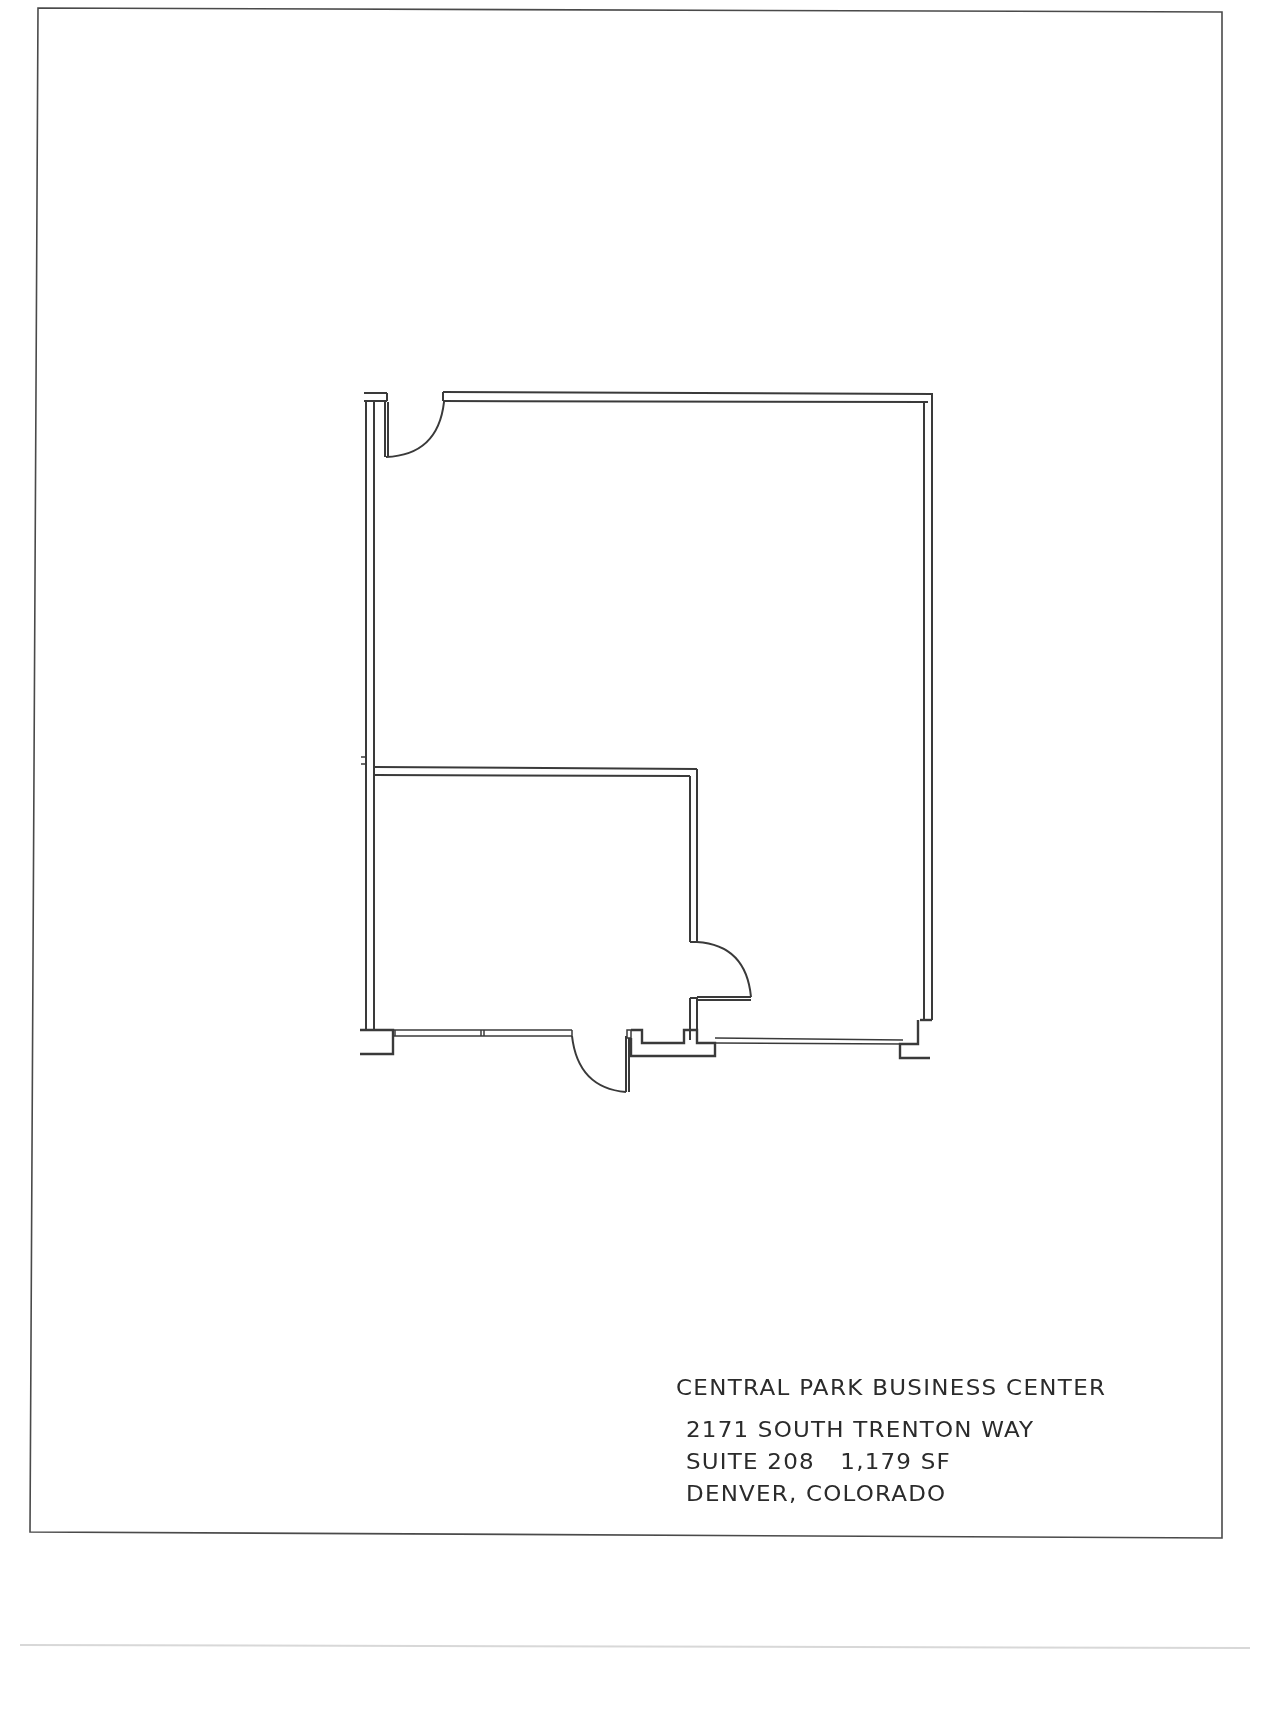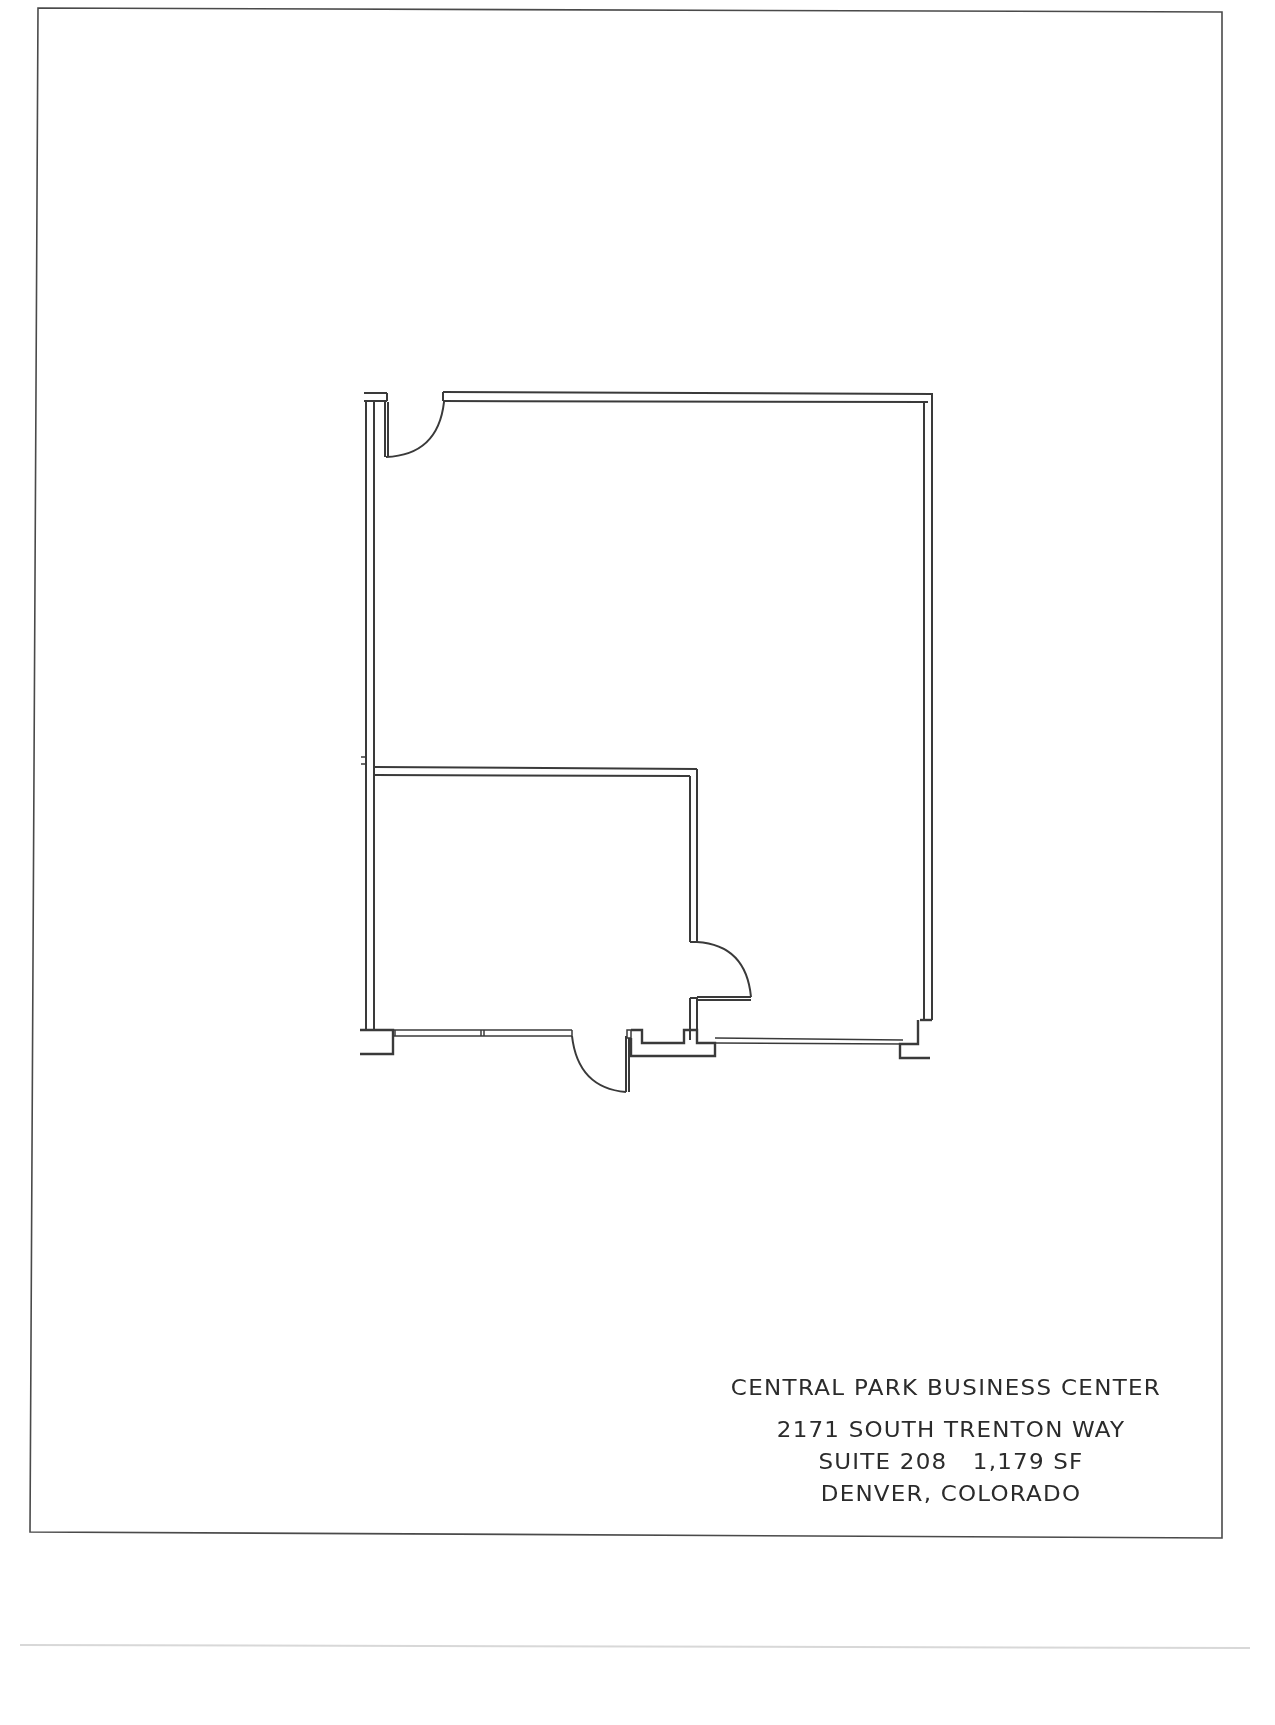--- a/index.html
+++ b/index.html
@@ -20,21 +20,20 @@
     }
     .title-block {
       position: absolute;
       left: 676px;
       top: 1372px;
       width: 540px;
       font-family: "DejaVu Sans", sans-serif;
       color: #2b2b2b;
       letter-spacing: 1.2px;
       text-transform: uppercase;
-      text-align: center;
     }
     .title-block .line {
       white-space: pre;
       display: block;
       font-size: 23px;
       line-height: 32px;
       font-weight: normal;
       transform: scaleY(0.95);
       transform-origin: left top;
     }

